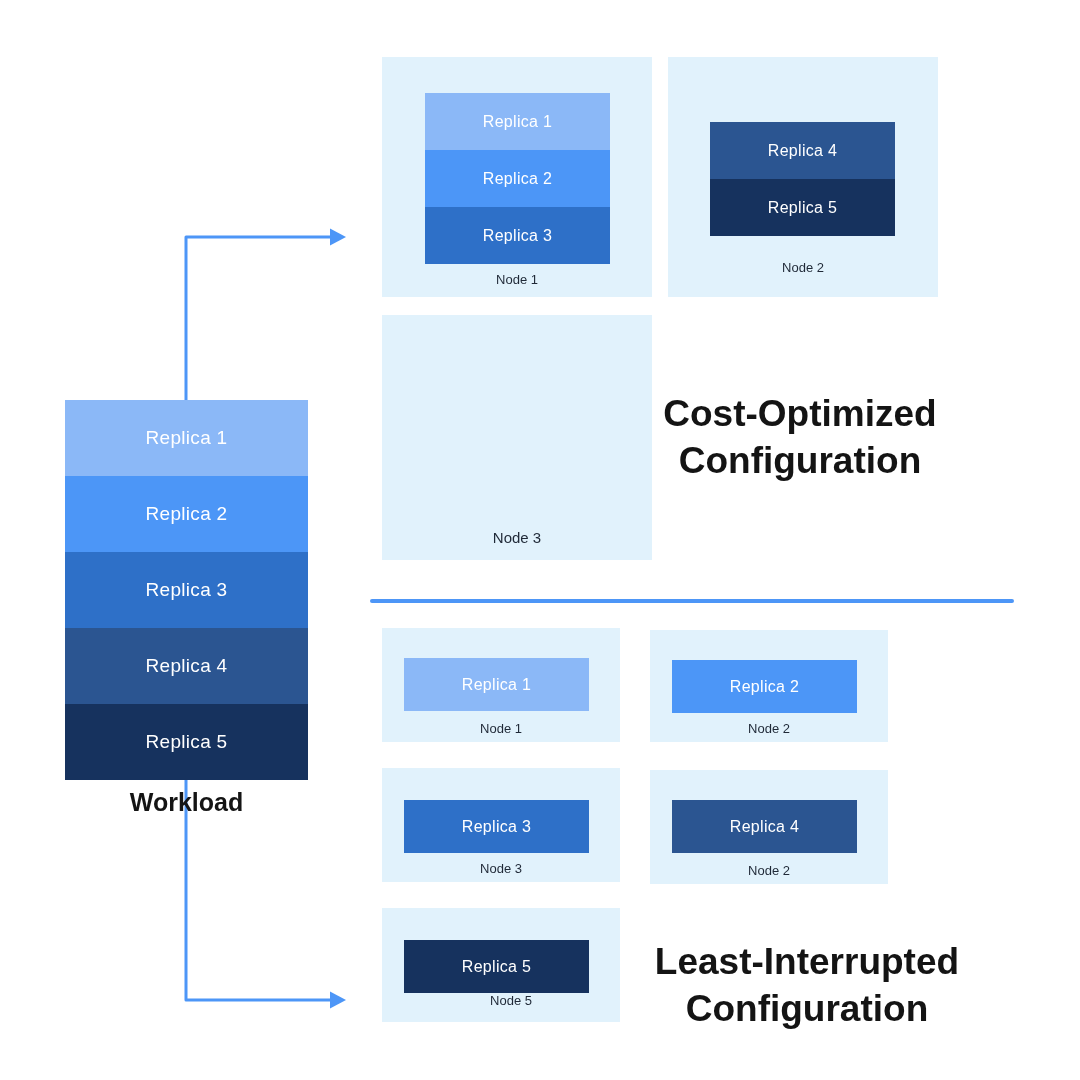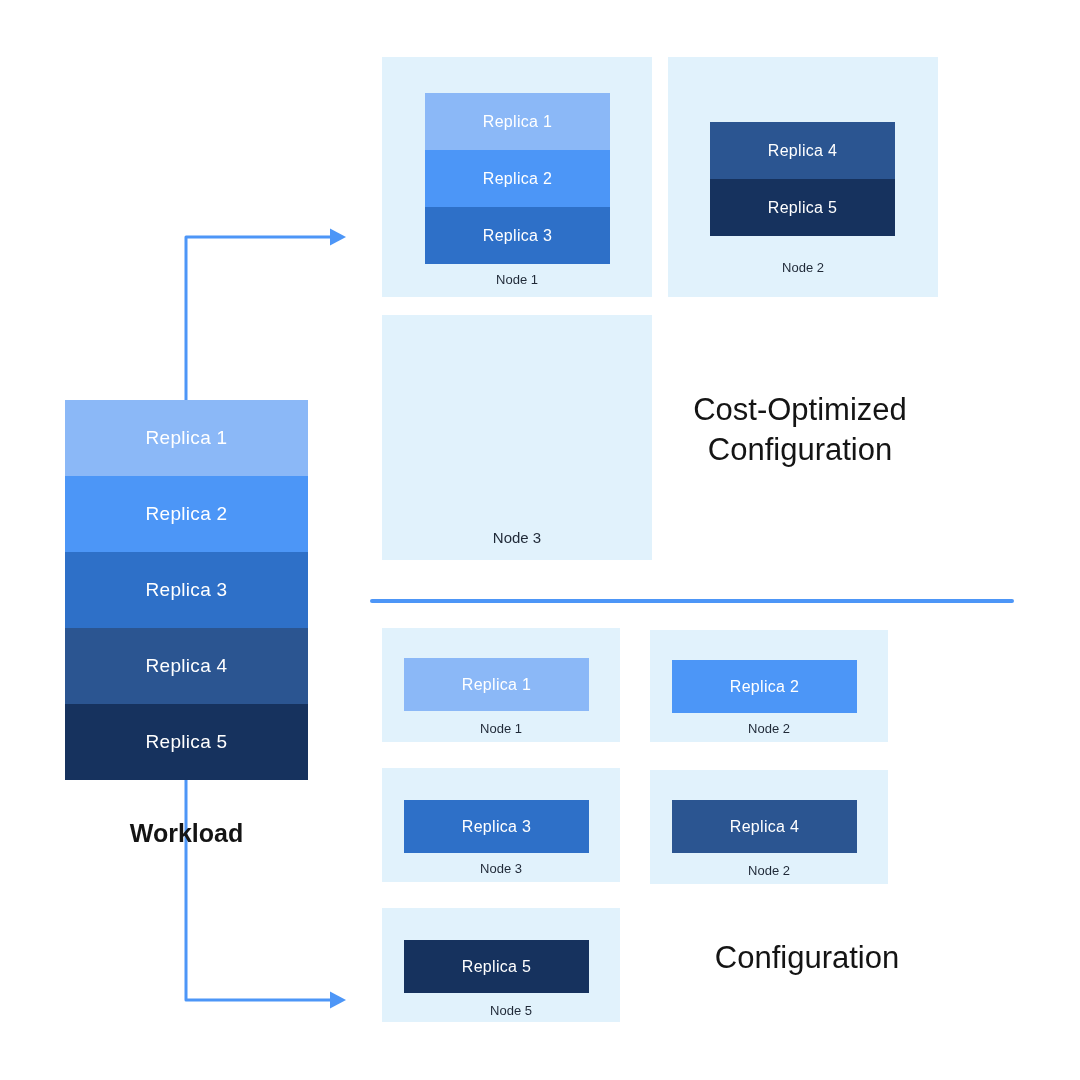--- a/index.html
+++ b/index.html
@@ -9,21 +9,21 @@
 
   .connectors { position:absolute; left:0; top:0; width:1080px; height:1080px; pointer-events:none; }
 
   .workload-stack { position:absolute; left:65px; top:400px; width:243px; }
   .wblock {
     width:243px; height:76px;
     display:flex; align-items:center; justify-content:center;
     color:#ffffff; font-size:19px; letter-spacing:0.3px;
   }
   .workload-label {
-    position:absolute; left:65px; top:819px; width:243px;
+    position:absolute; left:65px; top:788px; width:243px;
     text-align:center; font-weight:bold; font-size:25px; color:#141414;
   }
 
   .node { position:absolute; background:#E1F2FC; }
   .node-label {
     position:absolute; left:0; right:0; text-align:center;
     color:#1F2937; font-size:13px;
   }
   .node-label.big { font-size:15px; }
 
@@ -31,21 +31,21 @@
     display:flex; align-items:center; justify-content:center;
     color:#ffffff; font-size:16px; letter-spacing:0.3px;
   }
   .stack { position:absolute; }
   .stack .replica { width:185px; height:57px; }
 
   .single { position:absolute; width:185px; height:53px; }
 
   .title {
     position:absolute; text-align:center;
-    font-weight:normal; font-size:31px; line-height:1.28; color:#141414;
+    font-weight:bold; font-size:37px; line-height:1.28; color:#141414;
   }
 </style>
 </head>
 <body>
 
 <div class="canvas">
 
   <svg class="connectors" viewBox="0 0 1080 1080">
     <polyline points="186,402 186,237 330,237" fill="none" stroke-width="3" stroke-linejoin="round" stroke="#4D96F7"></polyline>
     <polygon points="330,228.5 346,237 330,245.5" fill="#4D96F7"></polygon>
@@ -106,20 +106,21 @@
     <div class="node-label" style="bottom:6px;">Node 3</div>
   </div>
 
   <div class="node" style="left: 650px; top: 770px; width: 238px; height: 114px; background-color: rgb(225, 242, 252);">
     <div class="replica single" style="left: 22px; top: 30px; background-color: rgb(43, 85, 145);">Replica 4</div>
     <div class="node-label" style="bottom:6px;">Node 2</div>
   </div>
 
   <div class="node" style="left: 382px; top: 908px; width: 238px; height: 114px; background-color: rgb(225, 242, 252);">
     <div class="replica single" style="left: 22px; top: 32px; background-color: rgb(22, 50, 94);">Replica 5</div>
-    <div class="node-label" style="bottom:4px;padding-left:20px;">Node 5</div>
+    <div class="node-label" style="bottom:14px;padding-left:20px;">Node 5</div>
   </div>
 
   <div class="title" style="left:647px; top:938px; width:320px;">
+    <div>Least-Interrupted</div>
     <div>Configuration</div>
   </div>
 
 </div>
 
 </body></html>

